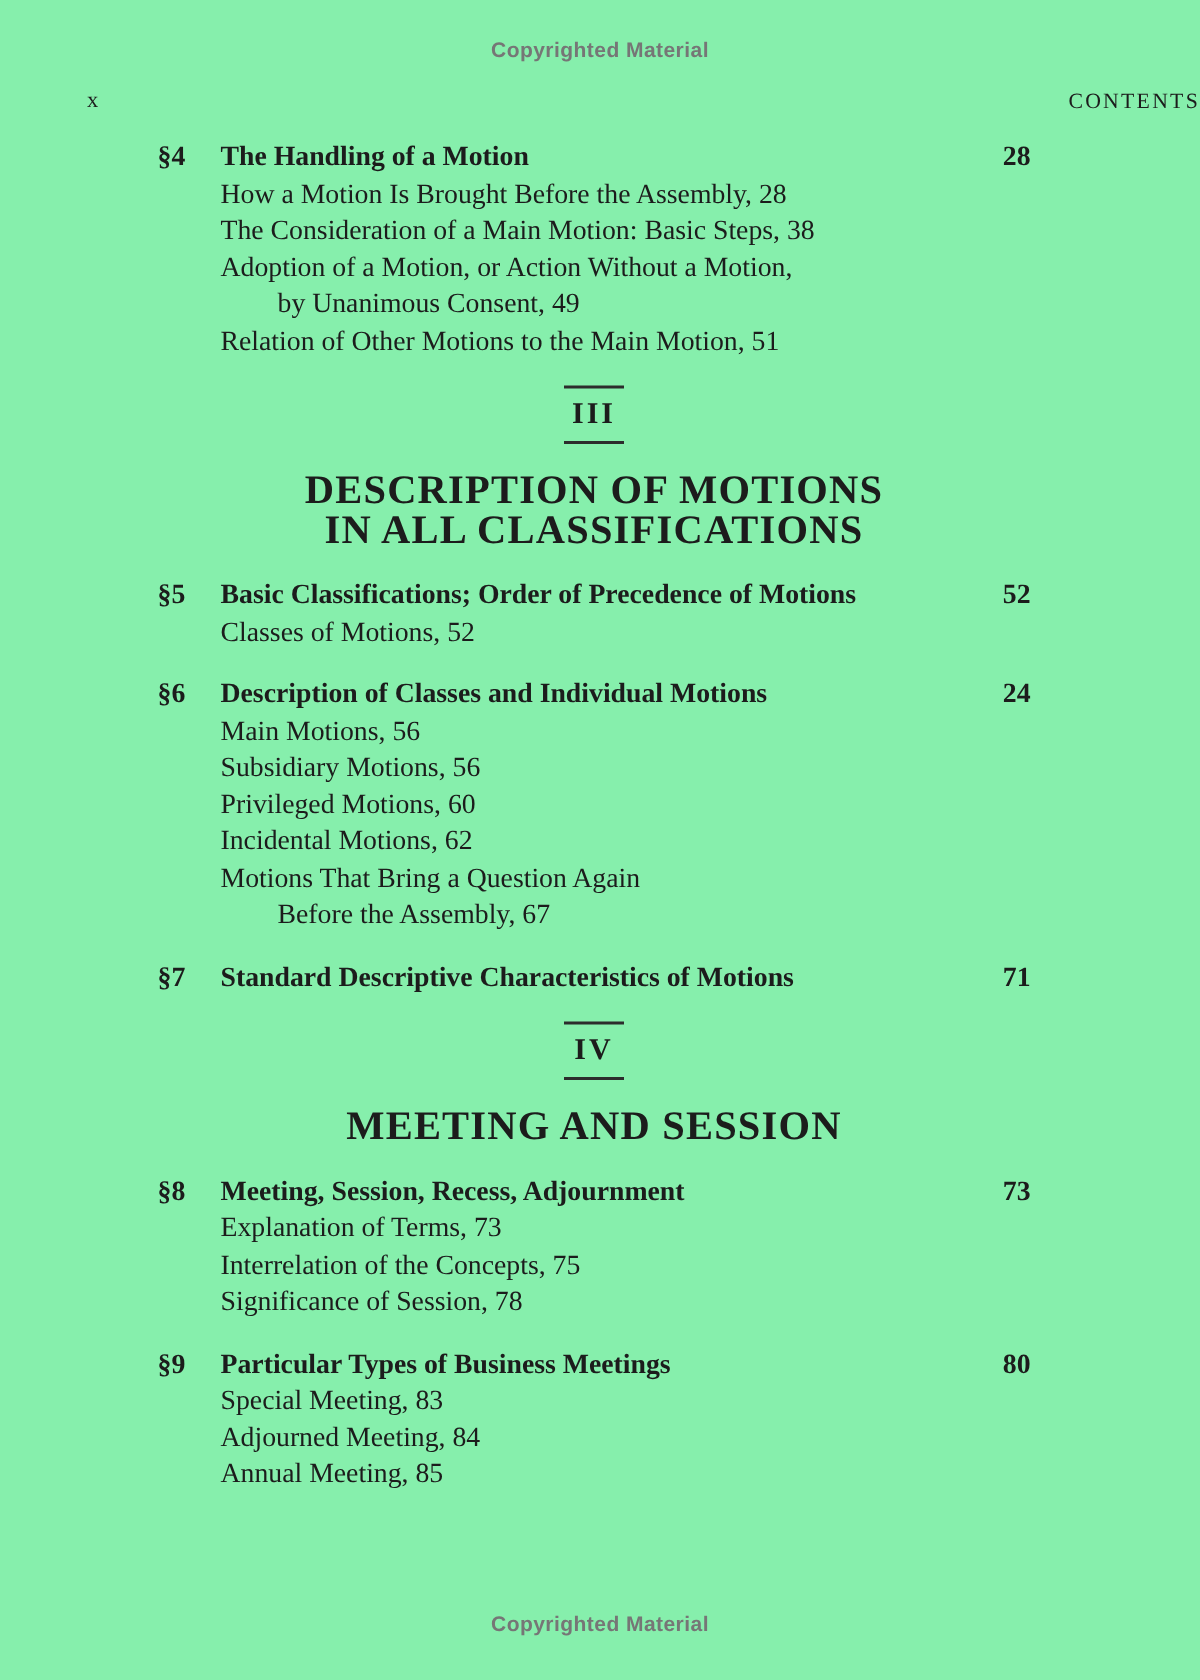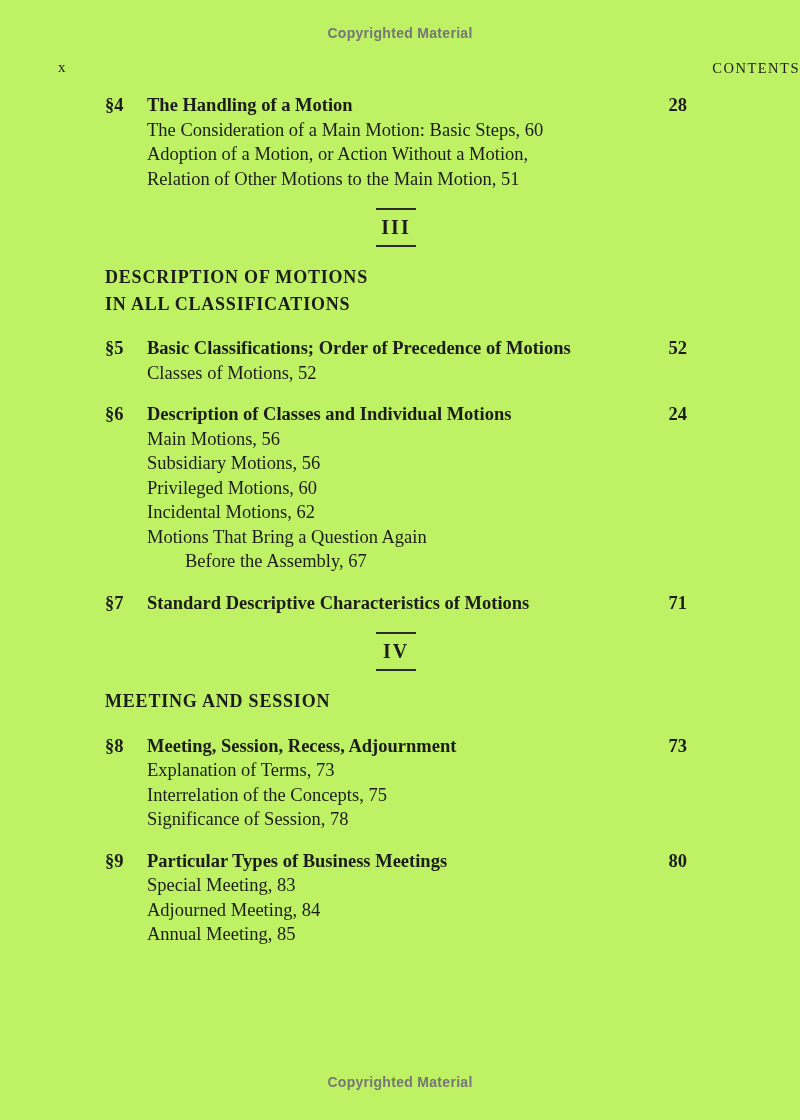--- a/index.html
+++ b/index.html
@@ -4,21 +4,21 @@
 <style>
   html, body {
     margin: 0;
     padding: 0;
     background: #ffffff;
   }
   .page {
     position: relative;
     width: 800px;
     height: 1120px;
-    background: #bef264;
+    background: #86efac;
     overflow: hidden;
     font-family: "Liberation Serif", serif;
     color: #1c1c1c;
   }
   .copyright {
     position: absolute;
     left: 0;
     width: 100%;
     text-align: center;
     font-family: "Liberation Sans", sans-serif;
@@ -91,22 +91,22 @@
     margin: 0 auto;
   }
   .part-numeral {
     font-size: 20px;
     font-weight: 700;
     letter-spacing: 2px;
     line-height: 24px;
     padding: 5px 0 6px 0;
   }
   .part-title {
-    text-align: left;
-    font-size: 18px;
+    text-align: center;
+    font-size: 27px;
     font-weight: 700;
     letter-spacing: 0.8px;
     line-height: 26.5px;
     margin-bottom: 19px;
   }
 </style>
 </head>
 <body>
 
 <div class="page">
@@ -116,22 +116,24 @@
 
   <div class="running-head">CONTENTS</div>
 
   <div class="toc">
       <div class="entry">
         <div class="entry-head">
           <span class="entry-num">§4</span>
           <span class="entry-title">The Handling of a Motion</span>
           <span class="entry-page">28</span>
         </div>
-        <div class="sub-line">The Consideration of a Main Motion: Basic Steps, 60</div>
+        <div class="sub-line">How a Motion Is Brought Before the Assembly, 28</div>
+        <div class="sub-line">The Consideration of a Main Motion: Basic Steps, 38</div>
         <div class="sub-line">Adoption of a Motion, or Action Without a Motion,</div>
+        <div class="sub-line cont">by Unanimous Consent, 49</div>
         <div class="sub-line">Relation of Other Motions to the Main Motion, 51</div>
       </div>
       <div class="part-divider">
         <div class="part-rule"></div>
         <div class="part-numeral">III</div>
         <div class="part-rule"></div>
       </div>
       <div class="part-title">
         <div>DESCRIPTION OF MOTIONS</div>
         <div>IN ALL CLASSIFICATIONS</div>

